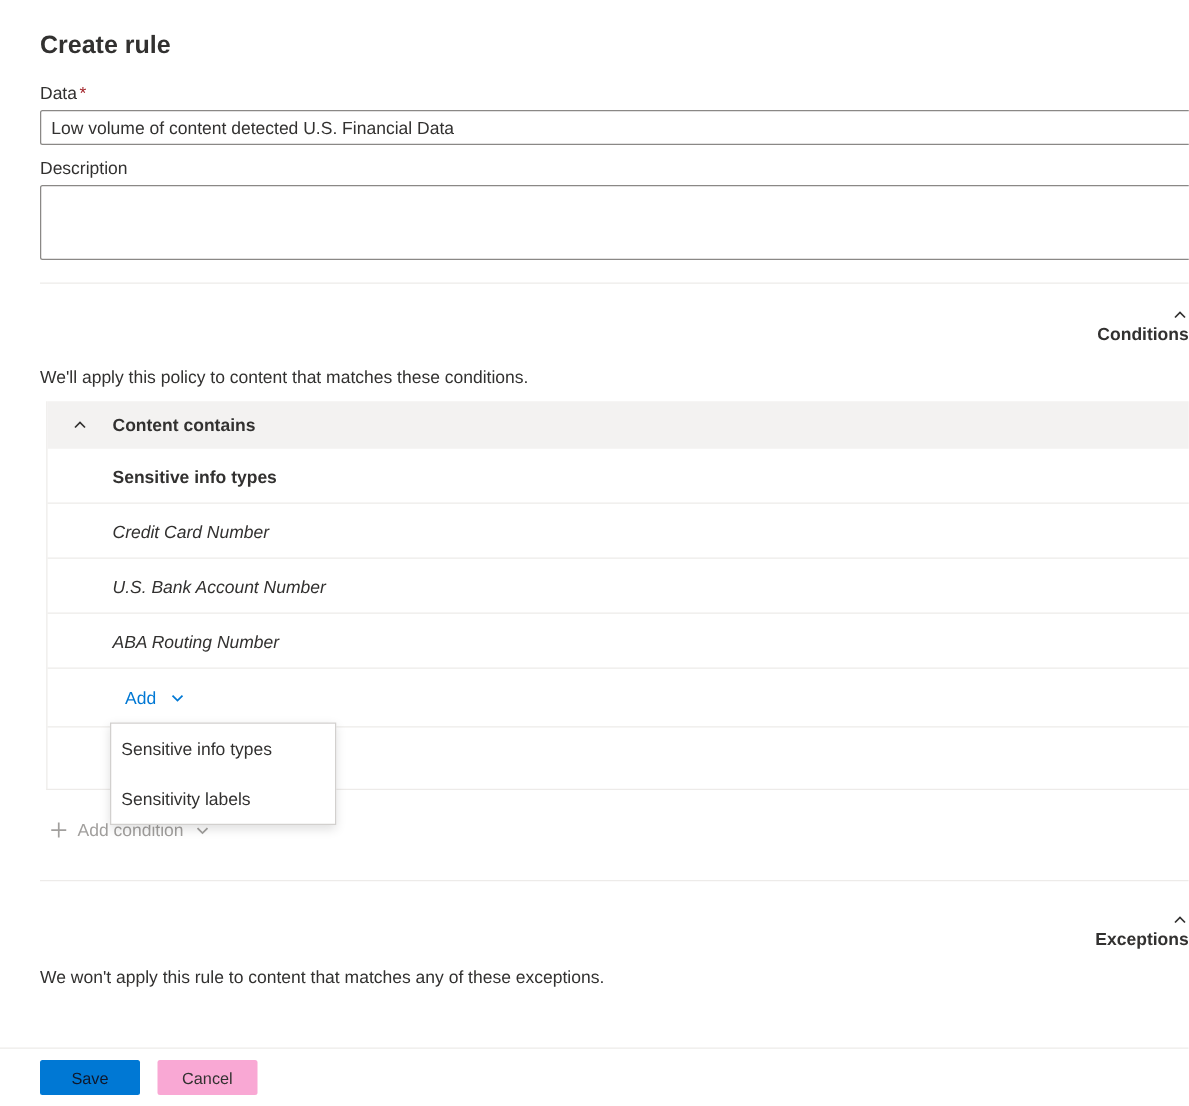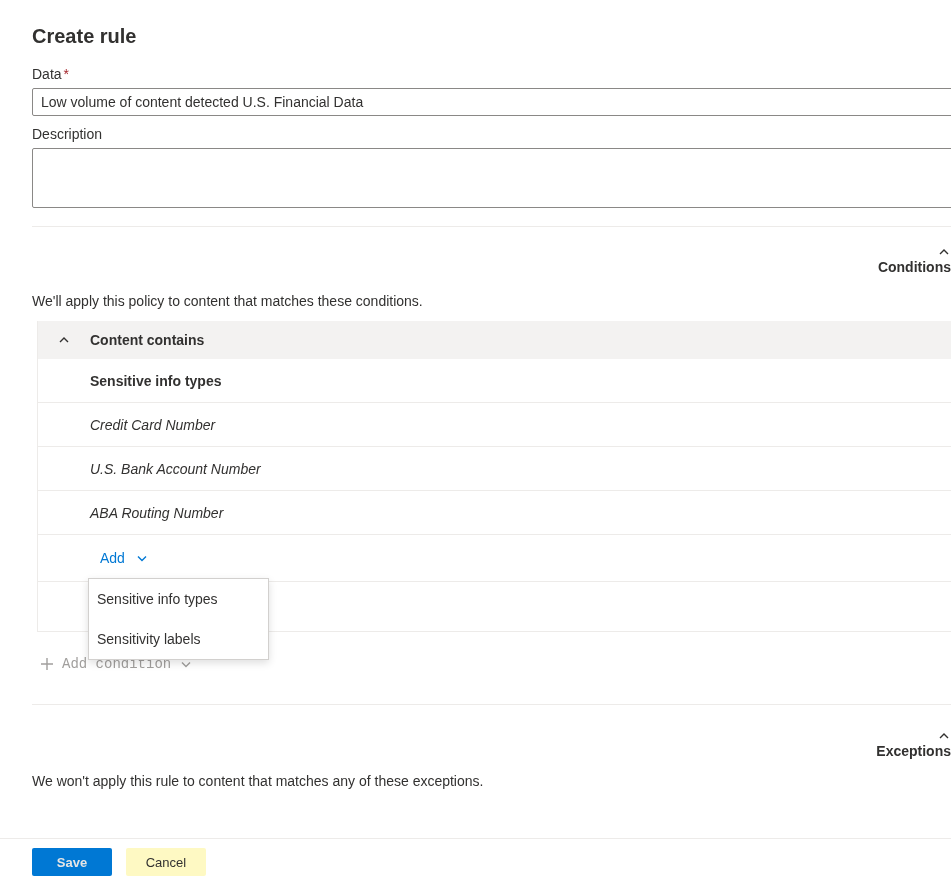--- a/index.html
+++ b/index.html
@@ -81,36 +81,36 @@
     position:absolute;left:50px;top:43px;width:181px;background:#fff;
     border:1px solid #d2d0ce;box-shadow:0 3px 8px rgba(0,0,0,.13);z-index:10;
   }
   .menu-item{
     display:flex;align-items:center;height:40px;padding-left:8px;
     font-size:14px;color:var(--text);cursor:pointer;
   }
   .add-condition{
     display:inline-flex;align-items:center;gap:8px;margin-top:24px;margin-left:8px;
     color:var(--disabled);font-size:14px;background:none;border:none;
-    font-family:Liberation Mono, monospace;padding:0;
+    font-family:Liberation Sans, sans-serif;padding:0;
   }
   .divider2{height:1px;background:var(--border-light);margin-top:30px;}
   .exceptions-header{margin-top:24px;}
   .exc-sub{margin-top:14px;font-size:14px;color:var(--text);}
 
   .footer{
     position:absolute;left:0;right:0;bottom:0;height:47px;background:#fff;
     border-top:1px solid var(--border-light);padding:9px 0 0 32px;
   }
   .btn{
     display:inline-block;height:28px;min-width:80px;padding:0 18px;margin-right:10px;
     border:none;border-radius:2px;font-family:inherit;font-size:13px;cursor:pointer;
   }
-  .btn-primary{background:var(--accent);color:#e5e5e5;font-weight:700;}
-  .btn-secondary{background:#fef9c3;color:var(--text);}
+  .btn-primary{background:var(--accent);color:#0f172a;font-weight:400;}
+  .btn-secondary{background:#f9a8d4;color:var(--text);}
 </style>
 </head>
 <body>
 
 <div class="page">
 
   <h1 class="page-title">Create rule</h1>
 
   <label class="field-label"><span>Data</span><span class="req">*</span></label>
   <input class="text-input" type="text" value="Low volume of content detected U.S. Financial Data" style="">

